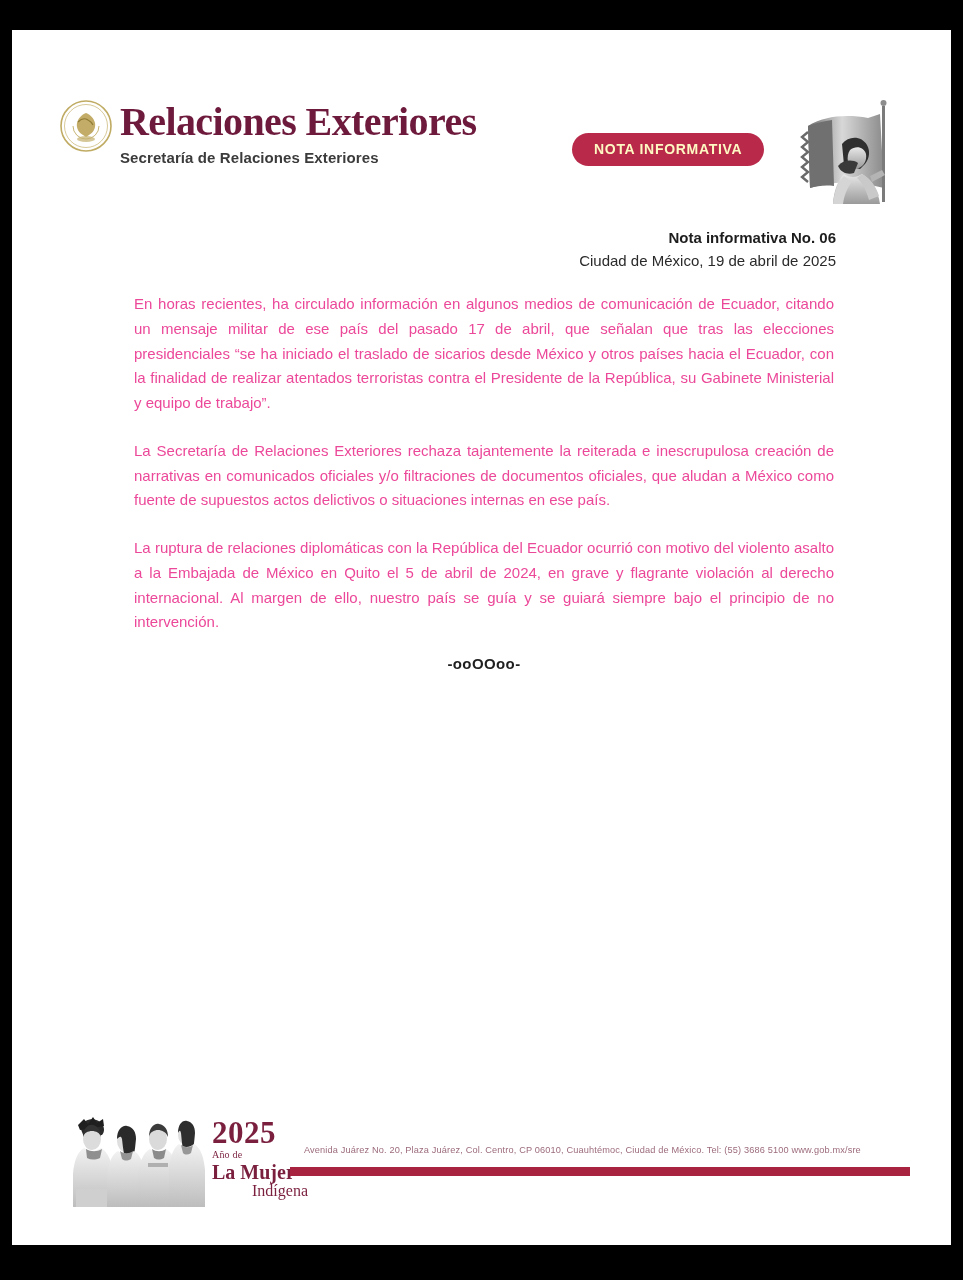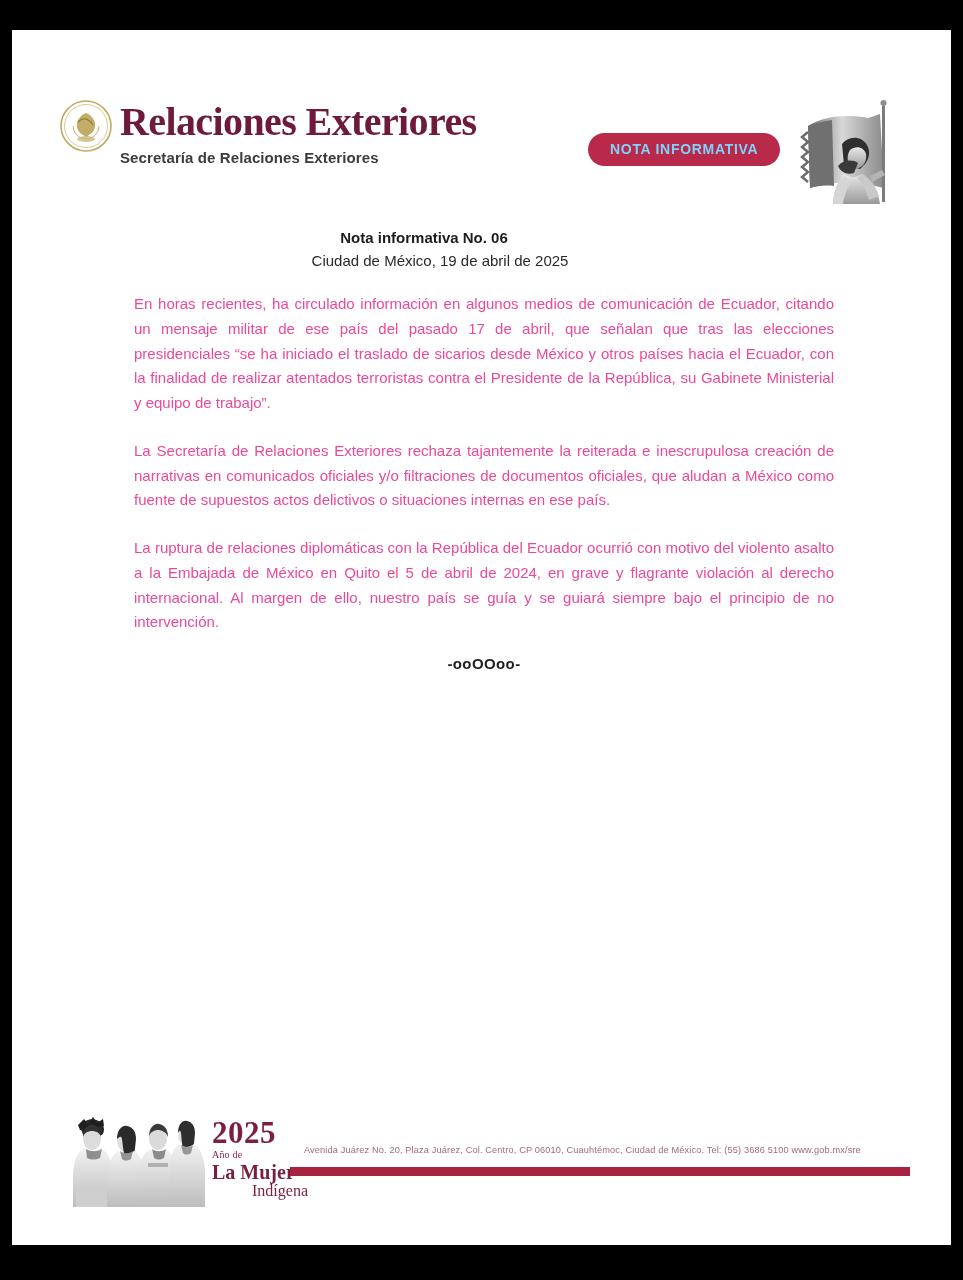--- a/index.html
+++ b/index.html
@@ -80,23 +80,23 @@
     font-family: "Liberation Sans", sans-serif;
     font-size: 15px;
     font-weight: bold;
     color: #3b3b3b;
     letter-spacing: 0.1px;
     white-space: nowrap;
   }
 
   .badge {
     position: absolute;
-    left: 576px; top: 103px;
+    left: 560px; top: 103px;
     background: #b8294a;
-    color: #7dd3fc;
+    color: #fef9c3;
     font-size: 14px;
     font-weight: bold;
     letter-spacing: 0.7px;
     padding: 8px 22px 9px 22px;
     border-radius: 18px;
     white-space: nowrap;
     text-align: right;
   }
 
   .flag-art {
@@ -104,21 +104,21 @@
     left: 782px; top: 62px;
     width: 108px; height: 112px;
   }
 
   
   .doc-meta {
     position: absolute;
     left: 0; top: 196px;
     width: 939px;
     padding-right: 115px;
-    text-align: center;
+    text-align: right;
   }
   .doc-number {
     font-size: 15px;
     font-weight: bold;
     color: #1d1d1d;
     line-height: 1.55;
   }
   .doc-place {
     font-size: 15px;
     color: #2a2a2a;

